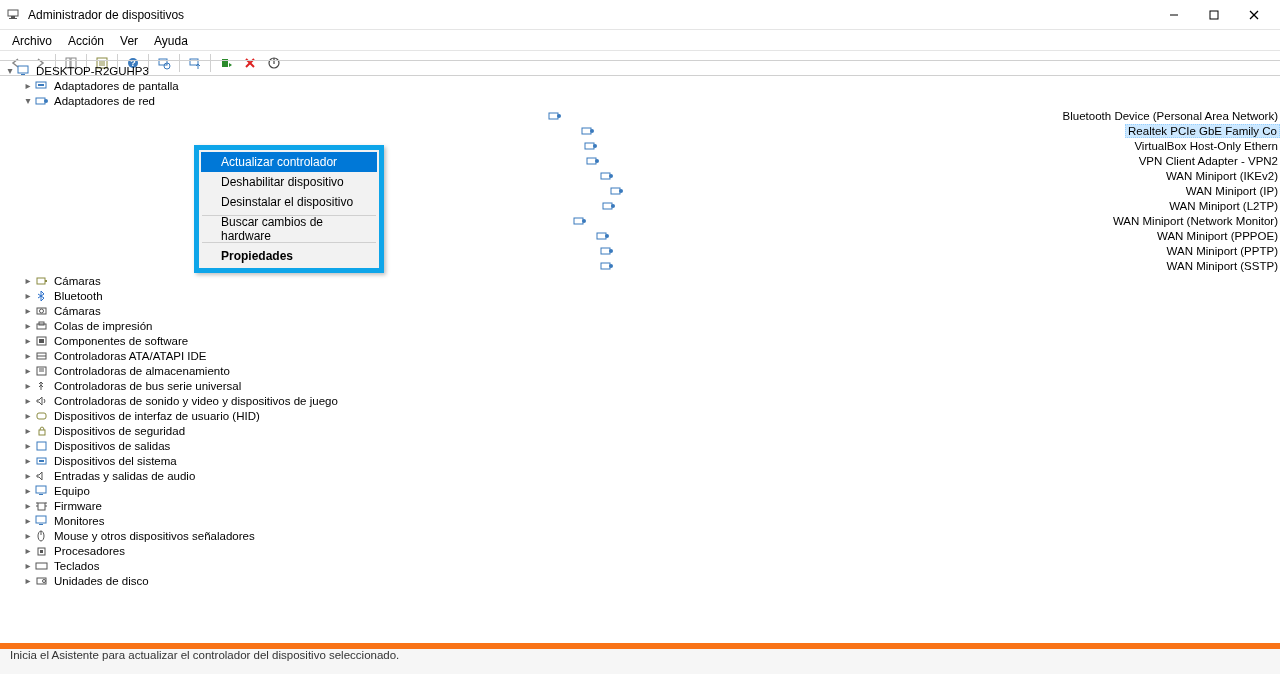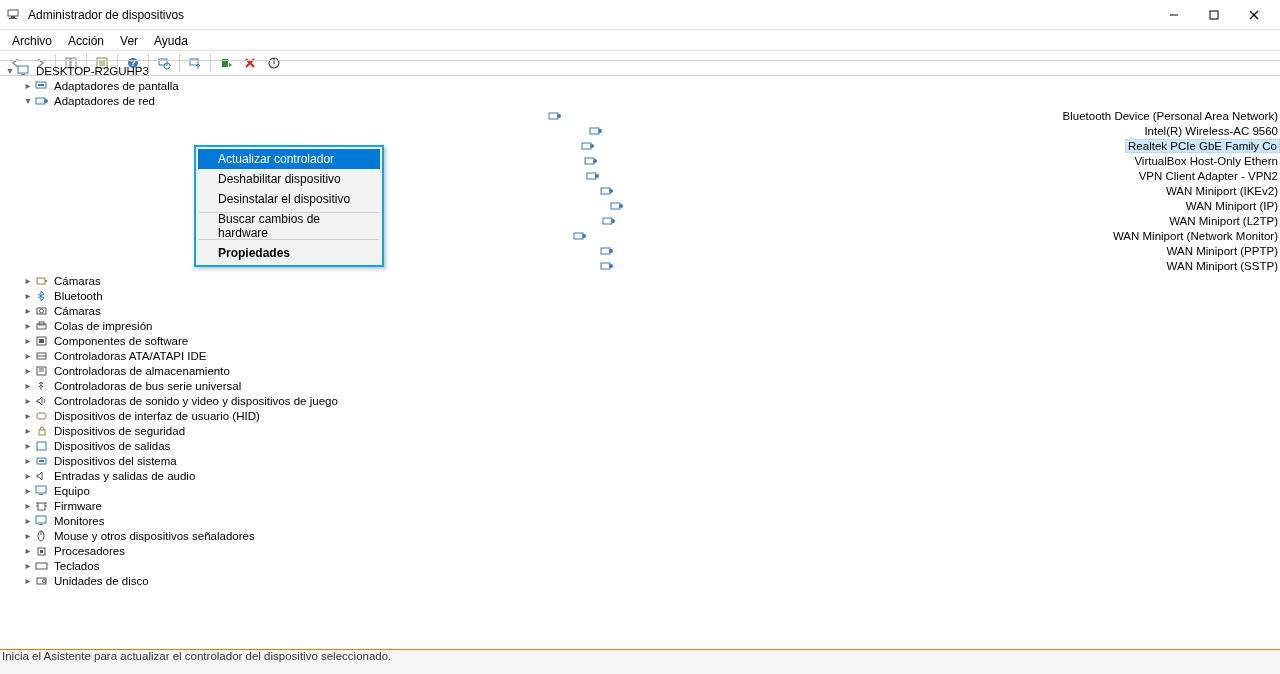--- a/index.html
+++ b/index.html
@@ -25,27 +25,27 @@
 .row .arrow { width: 12px; text-align: center; color: #6a6a6a; font-size: 10px; cursor: default; }
 .row .arrow.empty { visibility: hidden; }
 .row .icn { width: 16px; height: 14px; display: inline-flex; align-items: center; justify-content: center; margin-right: 2px; }
 .row .lbl { padding: 0 2px; }
 .row.selected .lbl { background: #cce8ff; border: 1px dotted #99d1ff; color: #000; }
 
 .indent0 { padding-left: 4px; }
 .indent1 { padding-left: 22px; }
 .indent2 { padding-left: 40px; justify-content: space-between; }
 
-.contextmenu { position: absolute; left: 194px; top: 145px; width: 190px; background: #f2f2f2; border: 2px solid #0ea5e9; box-shadow: 2px 2px 4px rgba(0,0,0,0.25); font-size: 12px; padding: 2px; z-index: 10; }
+.contextmenu { position: absolute; left: 194px; top: 145px; width: 190px; background: #f2f2f2; border: 5px solid #0ea5e9; box-shadow: 2px 2px 4px rgba(0,0,0,0.25); font-size: 12px; padding: 2px; z-index: 10; }
 .contextmenu .mitem { height: 20px; display: flex; align-items: center; padding: 0 20px; cursor: default; }
 .contextmenu .mitem.highlight { background: #0078d7; color: #fff; }
 .contextmenu .msep { height: 1px; background: #d0d0d0; margin: 3px 1px; }
 .contextmenu .mitem.bold { font-weight: 700; }
 
-.statusbar { position: absolute; bottom: 0; left: 0; right: 0; height: 25px; font-size: 11.5px; padding: 0 2px; color: #333; border-top: 1px solid #f97316; background: #f6f6f6; overflow: hidden; white-space: nowrap; }
+.statusbar { position: absolute; bottom: 0; left: 0; right: 0; height: 31px; font-size: 11.5px; padding: 0 10px; color: #333; border-top: 6px solid #f97316; background: #f6f6f6; overflow: hidden; white-space: nowrap; }
 
 svg { display: block; }
 </style>
 </head>
 <body>
 
 <div class="titlebar">
   <span class="icon">
     <svg width="14" height="14" viewBox="0 0 14 14">
         <rect x="1" y="2" width="10" height="6" fill="none" stroke="#555" stroke-width="1"></rect>
@@ -189,30 +189,20 @@
 <div class="row indent2">
         <span class="arrow empty">▸</span>
         <span class="icn">
           <svg width="14" height="12">
             <rect x="1" y="3" width="9" height="6" fill="none" stroke="#3a7abd"></rect>
             <circle cx="11" cy="6" r="2" fill="#3a7abd"></circle>
           </svg>
         </span>
         <span class="lbl">Bluetooth Device (Personal Area Network)</span>
       </div>
-<div class="row indent2">
-        <span class="arrow empty">▸</span>
-        <span class="icn">
-          <svg width="14" height="12">
-            <rect x="1" y="3" width="9" height="6" fill="none" stroke="#3a7abd"></rect>
-            <circle cx="11" cy="6" r="2" fill="#3a7abd"></circle>
-          </svg>
-        </span>
-        <span class="lbl">Intel(R) Wireless-AC 9560</span>
-      </div>
 <div class="row indent2 selected">
         <span class="arrow empty">▸</span>
         <span class="icn">
           <svg width="14" height="12">
             <rect x="1" y="3" width="9" height="6" fill="none" stroke="#3a7abd"></rect>
             <circle cx="11" cy="6" r="2" fill="#3a7abd"></circle>
           </svg>
         </span>
         <span class="lbl">Realtek PCIe GbE Family Co</span>
       </div>
@@ -268,20 +258,30 @@
       </div>
 <div class="row indent2">
         <span class="arrow empty">▸</span>
         <span class="icn">
           <svg width="14" height="12">
             <rect x="1" y="3" width="9" height="6" fill="none" stroke="#3a7abd"></rect>
             <circle cx="11" cy="6" r="2" fill="#3a7abd"></circle>
           </svg>
         </span>
         <span class="lbl">WAN Miniport (Network Monitor)</span>
+      </div>
+<div class="row indent2">
+        <span class="arrow empty">▸</span>
+        <span class="icn">
+          <svg width="14" height="12">
+            <rect x="1" y="3" width="9" height="6" fill="none" stroke="#3a7abd"></rect>
+            <circle cx="11" cy="6" r="2" fill="#3a7abd"></circle>
+          </svg>
+        </span>
+        <span class="lbl">WAN Miniport (PPPOE)</span>
       </div>
 <div class="row indent2">
         <span class="arrow empty">▸</span>
         <span class="icn">
           <svg width="14" height="12">
             <rect x="1" y="3" width="9" height="6" fill="none" stroke="#3a7abd"></rect>
             <circle cx="11" cy="6" r="2" fill="#3a7abd"></circle>
           </svg>
         </span>
         <span class="lbl">WAN Miniport (PPTP)</span>

